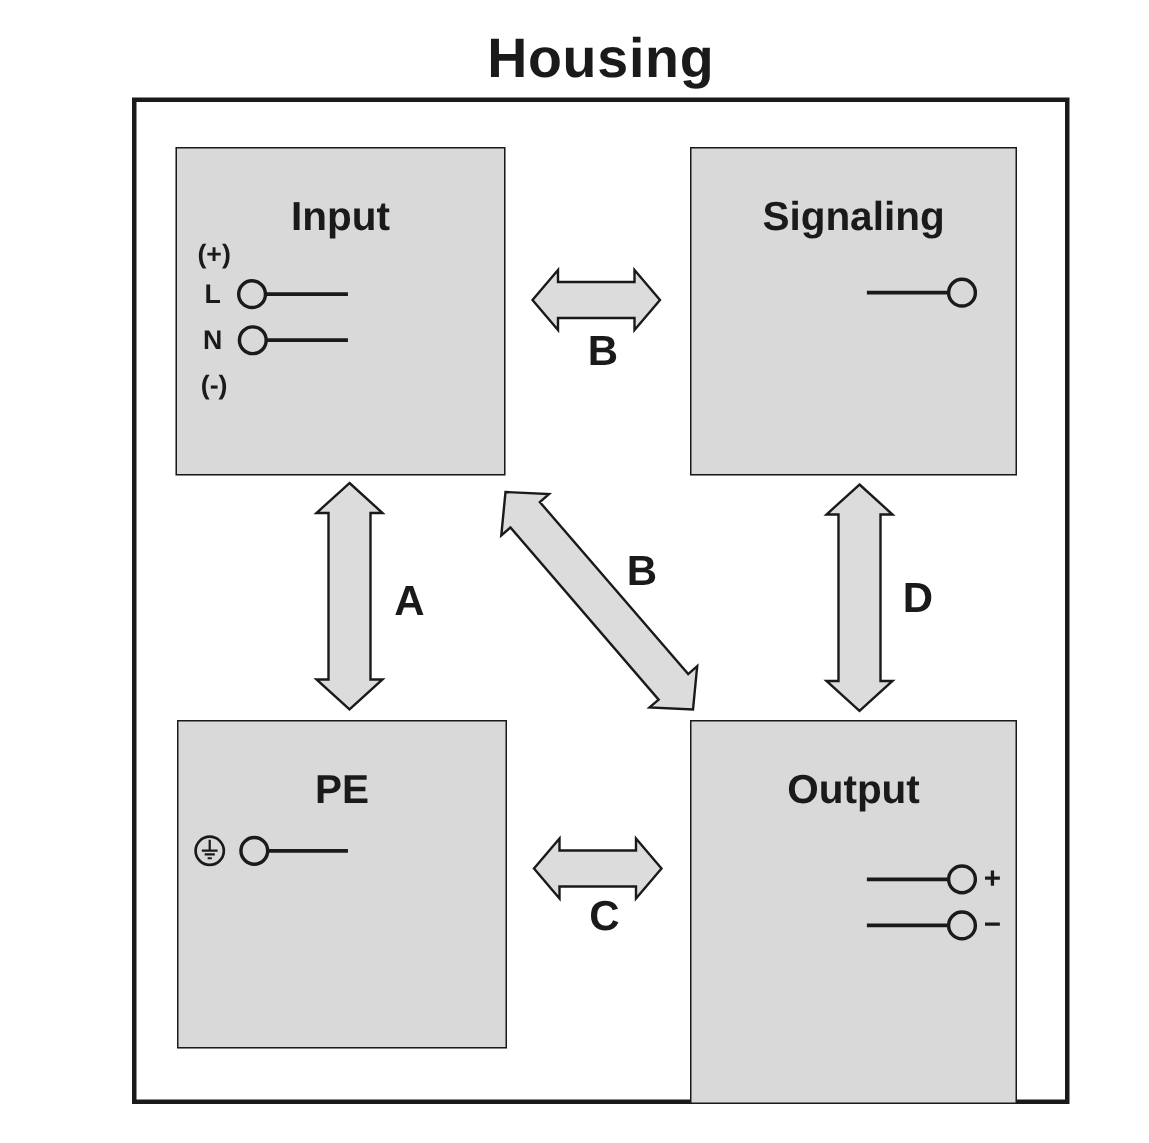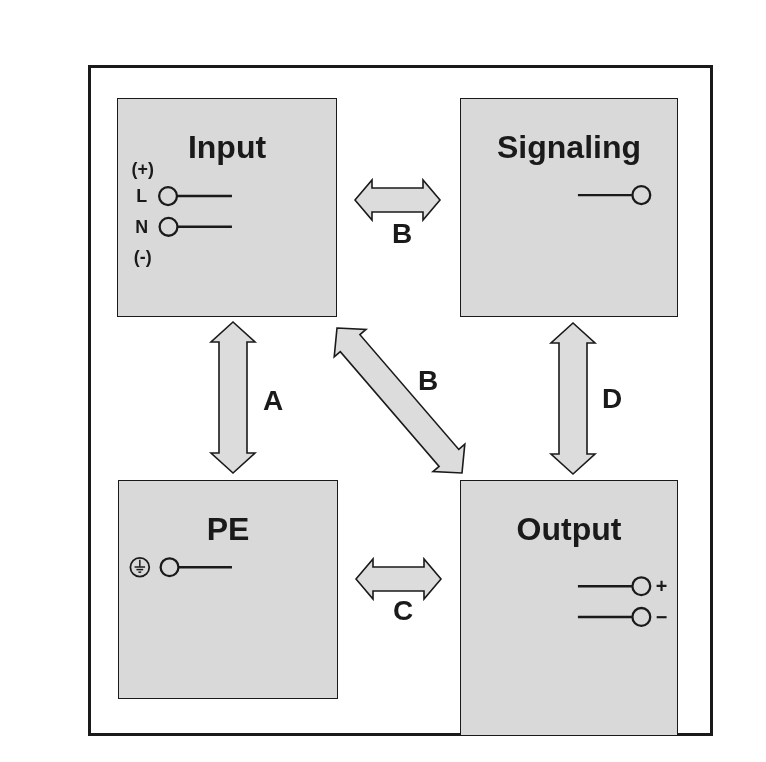--- a/index.html
+++ b/index.html
@@ -22,21 +22,21 @@
   .box{
     position:absolute;background:var(--box-fill);
     border:1.5px solid var(--line);box-sizing:border-box;
   }
   .box-input{left:117px;top:98px;width:220px;height:219px;}
   .box-signaling{left:460px;top:98px;width:218px;height:219px;}
   .box-pe{left:118px;top:480px;width:220px;height:219px;}
   .box-output{left:460px;top:480px;width:218px;height:256px;}
   .box-title{
     position:absolute;top:30px;left:0;right:0;text-align:center;
-    font-size:32px;font-weight:bold;
+    font-size:27px;font-weight:bold;
   }
   .schematic{position:absolute;left:0;top:0;width:100%;height:100%;}
   .schematic text{
     font-family:"Liberation Sans","DejaVu Sans",sans-serif;font-weight:bold;
     fill:var(--line);text-anchor:middle;dominant-baseline:central;
   }
   .t18{font-size:18px;}
   .t20{font-size:20px;}
   .term-circle{fill:none;stroke:var(--line);stroke-width:2.3px;}
   .term-line{stroke:var(--line);stroke-width:2.5px;}
@@ -47,20 +47,21 @@
   .arrow-label{
     position:absolute;width:40px;height:40px;display:flex;
     align-items:center;justify-content:center;font-size:28px;font-weight:bold;
   }
 </style>
 </head>
 <body>
 
 <div class="canvas">
 
+  <div class="diagram-title">Housing</div>
 
   <div class="housing-border"></div>
 
   <svg class="arrows-layer" width="766" height="762" viewBox="0 0 766 762" aria-hidden="true">
     <polygon class="arrow-shape" points="233,322 255,342 247,342 247,453 255,453 233,473 211,453 219,453 219,342 211,342"></polygon>
     <polygon class="arrow-shape" points="355,200 372,180 372,188 423,188 423,180 440,200 423,220 423,212 372,212 372,220"></polygon>
     <polygon class="arrow-shape" points="337,328 366,329.4 359.9,334.7 458.8,449.4 464.8,444.1 462,473 433,471.6 439.1,466.4 340.3,351.7 334.2,356.9"></polygon>
     <polygon class="arrow-shape" points="356,579 373,559 373,567 424,567 424,559 441,579 424,599 424,591 373,591 373,599"></polygon>
     <polygon class="arrow-shape" points="573,323 595,343 587,343 587,454 595,454 573,474 551,454 559,454 559,343 551,343"></polygon>
   </svg>

